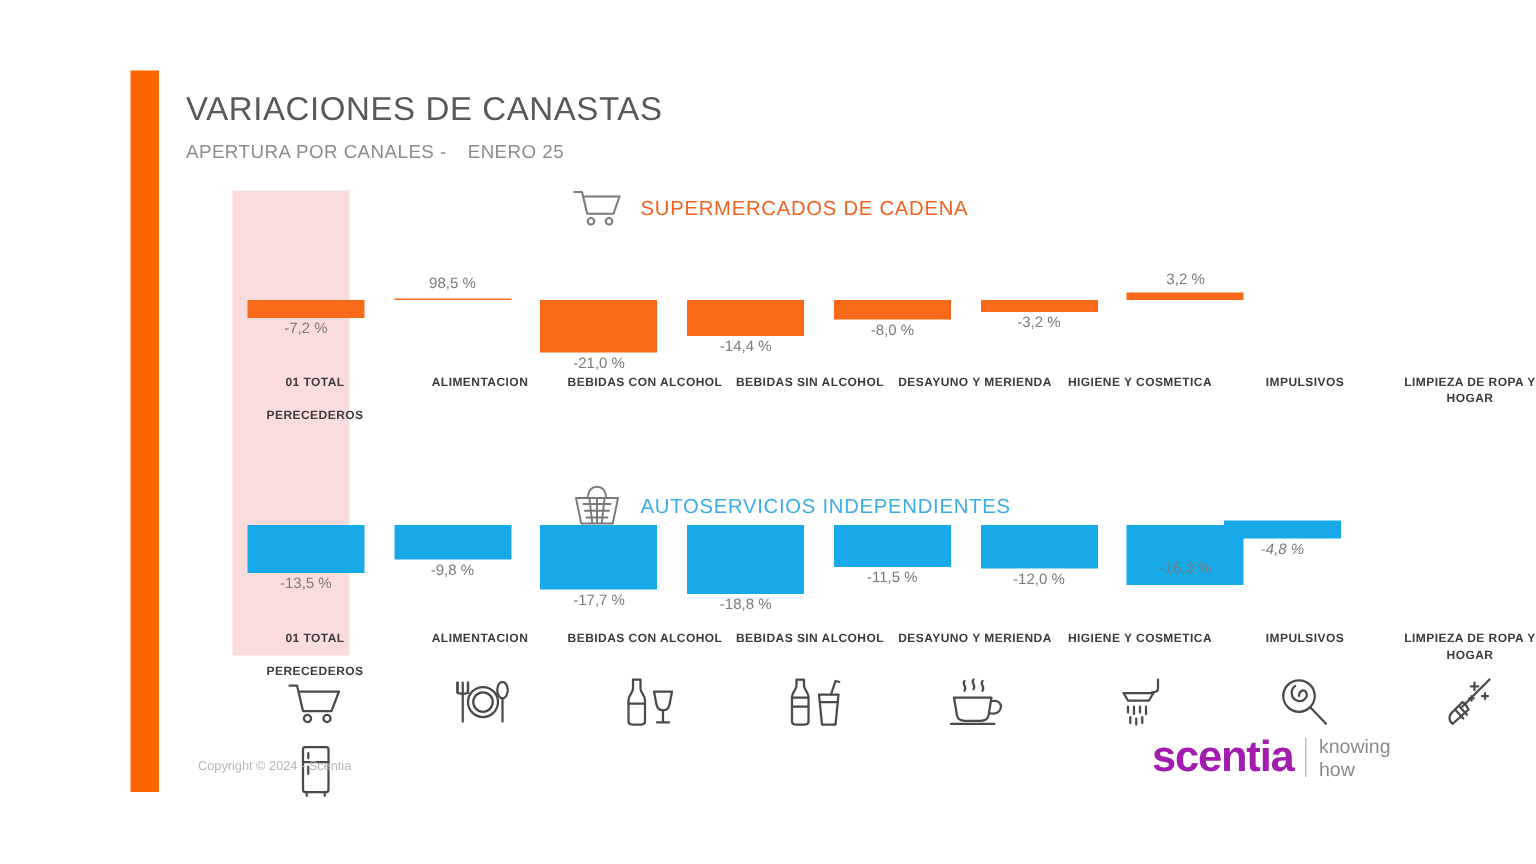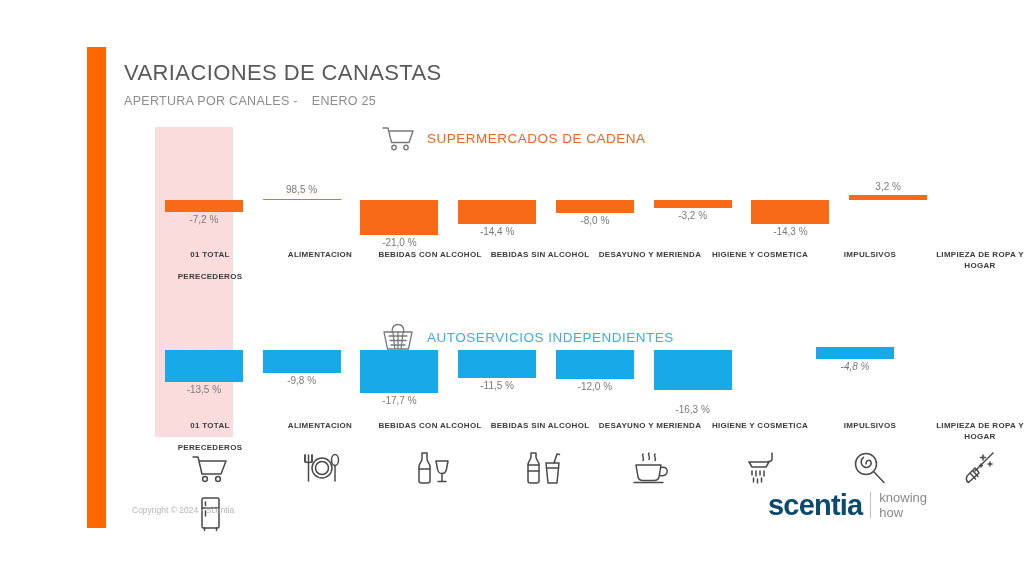--- a/index.html
+++ b/index.html
@@ -152,21 +152,21 @@
     white-space: nowrap;
   }
   .logo {
     position: absolute;
     left: 768px; top: 490px;
     display: flex; align-items: center;
   }
   .logo-word {
     font-size: 29px;
     font-weight: bold;
-    color: #0c4a6e;
+    color: #a21caf;
     letter-spacing: -.8px;
     line-height: 1;
   }
   .logo-divider {
     width: 1px; height: 26px;
     background: #bdbdbd;
     margin: 0 8px 0 8px;
   }
   .logo-tag {
     font-size: 13px;
@@ -250,28 +250,20 @@
 
     <div class="col">
       <div class="plot plot-orange">
         <div class="baseline-row">
           <div class="bar bar-orange neg" style="height:8px;"></div>
           <div class="val" style="top:10px;">-3,2 %</div>
         </div>
       </div>
     </div>
 
-    <div class="col">
-      <div class="plot plot-orange">
-        <div class="baseline-row">
-          <div class="bar bar-orange neg" style="height:24px;"></div>
-          <div class="val" style="top:26px;">-14,3 %</div>
-        </div>
-      </div>
-    </div>
 
     <div class="col">
       <div class="plot plot-orange">
         <div class="baseline-row">
           <div class="bar bar-orange pos" style="height:5px;"></div>
           <div class="val" style="top:-19px;">3,2 %</div>
         </div>
       </div>
     </div>
   </div>
@@ -323,20 +315,28 @@
 
     <div class="col">
       <div class="plot plot-blue">
         <div class="baseline-row">
           <div class="bar bar-blue neg" style="height:43px;"></div>
           <div class="val" style="top:45px;">-17,7 %</div>
         </div>
       </div>
     </div>
 
+    <div class="col">
+      <div class="plot plot-blue">
+        <div class="baseline-row">
+          <div class="bar bar-blue neg" style="height:46px;"></div>
+          <div class="val" style="top:48px;">-18,8 %</div>
+        </div>
+      </div>
+    </div>
 
     <div class="col">
       <div class="plot plot-blue">
         <div class="baseline-row">
           <div class="bar bar-blue neg" style="height:28px;"></div>
           <div class="val" style="top:30px;">-11,5 %</div>
         </div>
       </div>
     </div>
 
@@ -347,21 +347,21 @@
           <div class="val" style="top:31px;">-12,0 %</div>
         </div>
       </div>
     </div>
 
 
     <div class="col">
       <div class="plot plot-blue">
         <div class="baseline-row">
           <div class="bar bar-blue neg" style="height:40px;"></div>
-          <div class="val" style="top:54px;">-16,3 %</div>
+          <div class="val" style="top:24px;">-16,3 %</div>
         </div>
       </div>
     </div>
   </div>
 
   <div style="position:absolute; left:806px; top:296px; width:98px;font-style:italic;">
     <div class="plot plot-blue">
       <div class="baseline-row" style="top:51px;">
         <div class="bar bar-blue neg" style="height:12px;"></div>
         <div class="val" style="top:14px;">-4,8 %</div>

